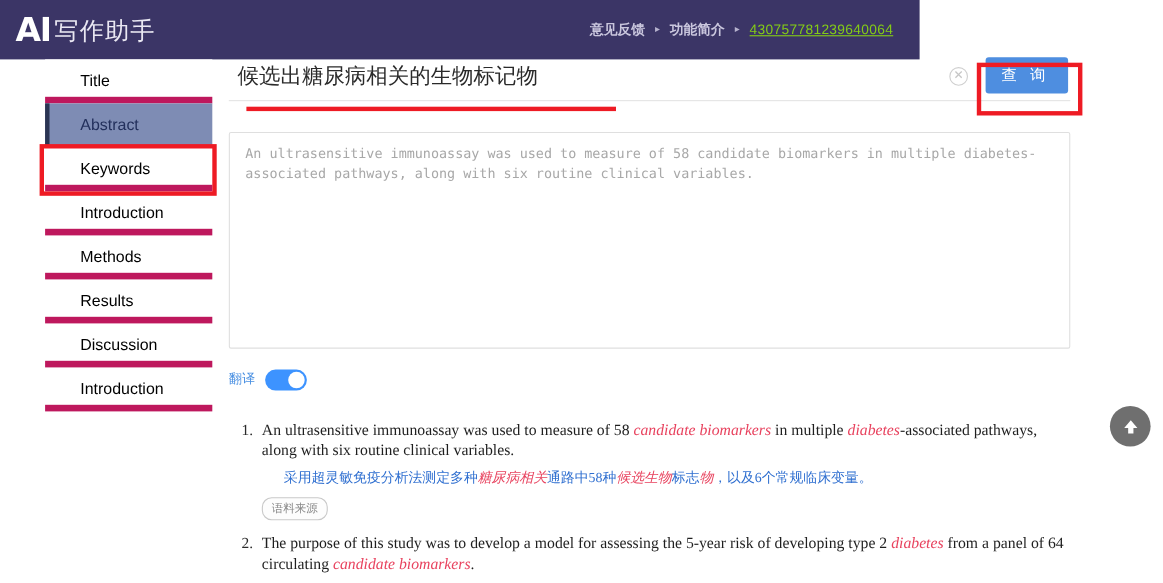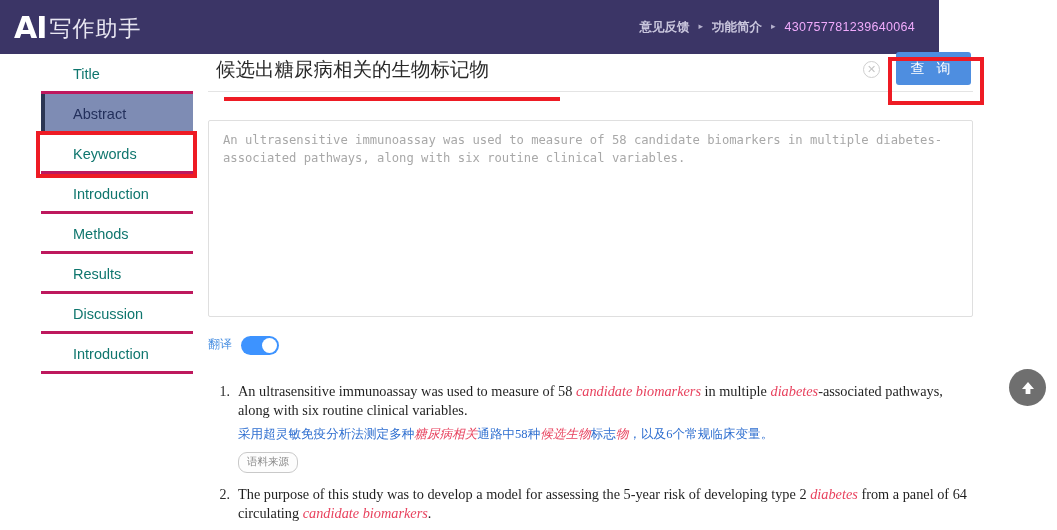--- a/index.html
+++ b/index.html
@@ -7,21 +7,21 @@
     margin: 0; padding: 0;
     width: 1057px; height: 530px;
     overflow: hidden;
     background: #ffffff;
     font-family: "Liberation Sans", sans-serif;
   }
 
   
   #header {
     position: absolute; left: 0; top: 0;
-    width: 939px; height: 54px;
+    width: 836px; height: 54px;
     background: #3b3566;
     display: flex; align-items: center;
     justify-content: space-between;
   }
   #logo-wrap { display: flex; align-items: baseline; padding-left: 14px; }
   .logo-mark {
     font-family: "DejaVu Sans", sans-serif;
     font-size: 30px; font-weight: 700; color: #ffffff;
     letter-spacing: -1px; line-height: 1;
     position: relative; top: 2px;
@@ -32,33 +32,33 @@
   }
   #header-nav {
     display: flex; align-items: center; padding-right: 24px;
     font-size: 12.5px; color: #c9c6dd;
   }
   #header-nav .nav-link { cursor: pointer; white-space: nowrap; font-weight: bold; }
   #header-nav .nav-sep {
     margin: 0 9px; color: #b6b2ce; font-size: 9px;
     position: relative; top: -1px;
   }
-  #header-nav .nav-id { letter-spacing: 0.3px; color: #f0abfc; }
+  #header-nav .nav-id { letter-spacing: 0.3px; color: #84cc16; text-decoration: underline; }
 
   
   #sidebar {
     position: absolute; left: 41px; top: 54px;
     width: 152px; height: 320px;
     background: #ffffff;
   }
   .side-item {
     height: 40px; line-height: 40px;
-    border-bottom: 3px solid #be185d;
+    border-bottom: 6px solid #be185d;
     padding-left: 32px;
-    font-size: 14.5px; color: #0f766e;
+    font-size: 14.5px; color: #000000;
     cursor: pointer; white-space: nowrap;
     position: relative;
   }
   .side-item.active {
     background: #7e8cb4;
     color: #23305c;
     border-bottom: 1px solid #7e8cb4;
   }
   .side-item.active::before {
     content: ""; position: absolute; left: 0; top: 0;
@@ -165,20 +165,21 @@
   .result-en {
     font-family: "Liberation Serif", serif;
     font-size: 14.3px; line-height: 19px; color: #1f1f1f;
   }
   .result-en em, .hl-en {
     color: #e8425e; font-style: italic;
   }
   .result-zh {
     font-size: 12.6px; line-height: 21px; color: #2f6fd0;
     margin-top: 4px;
+    margin-left: 20px;
   }
   .result-zh .hl-zh { color: #e8425e; font-style: italic; }
   .source-badge {
     display: inline-block; margin-top: 7px;
     padding: 2px 8px 3px 8px;
     border: 1px solid #c9c9c9; border-radius: 9px;
     font-family: "Liberation Sans", sans-serif;
     font-size: 10.5px; color: #8a8a8a;
     background: #fdfdfd; cursor: pointer;
   }

